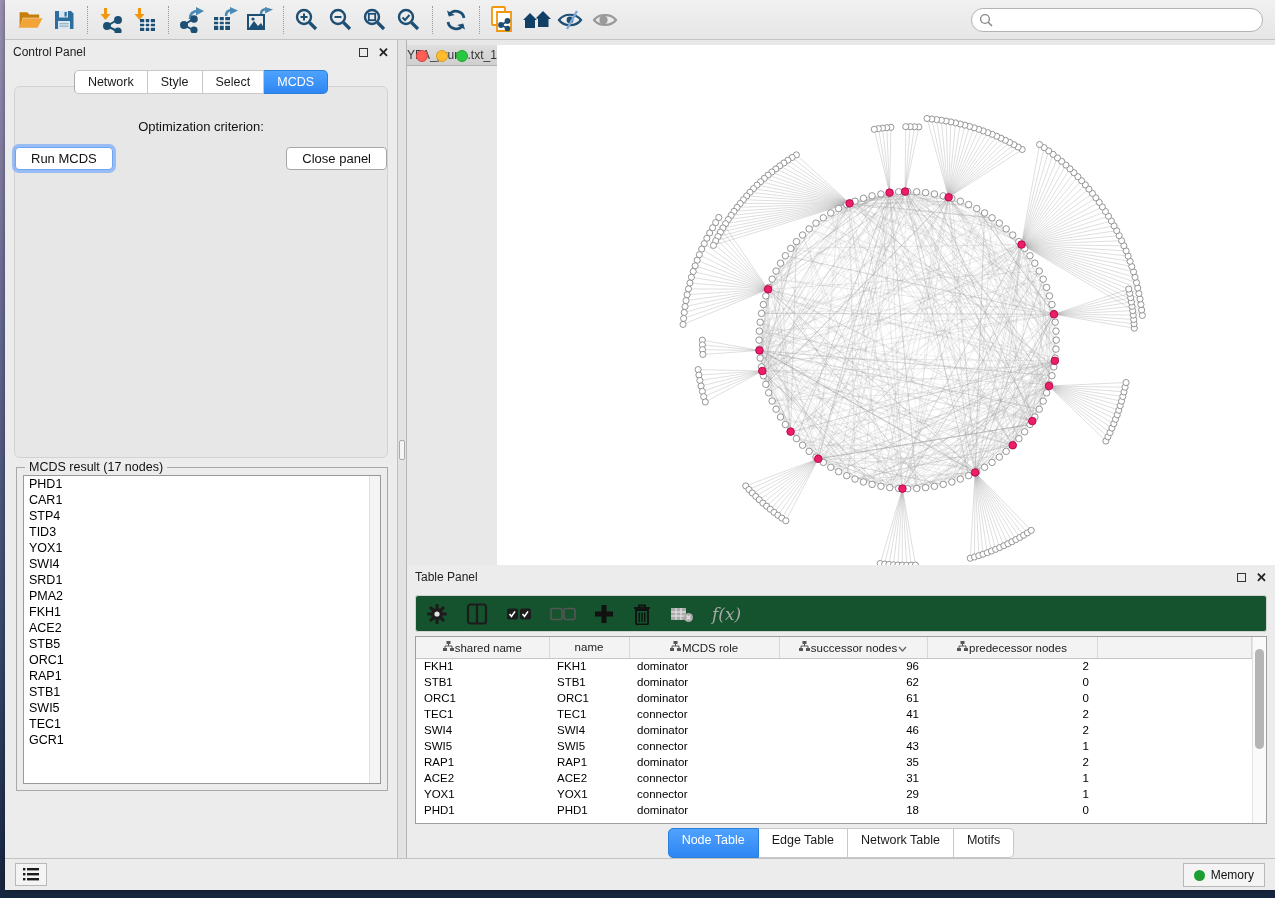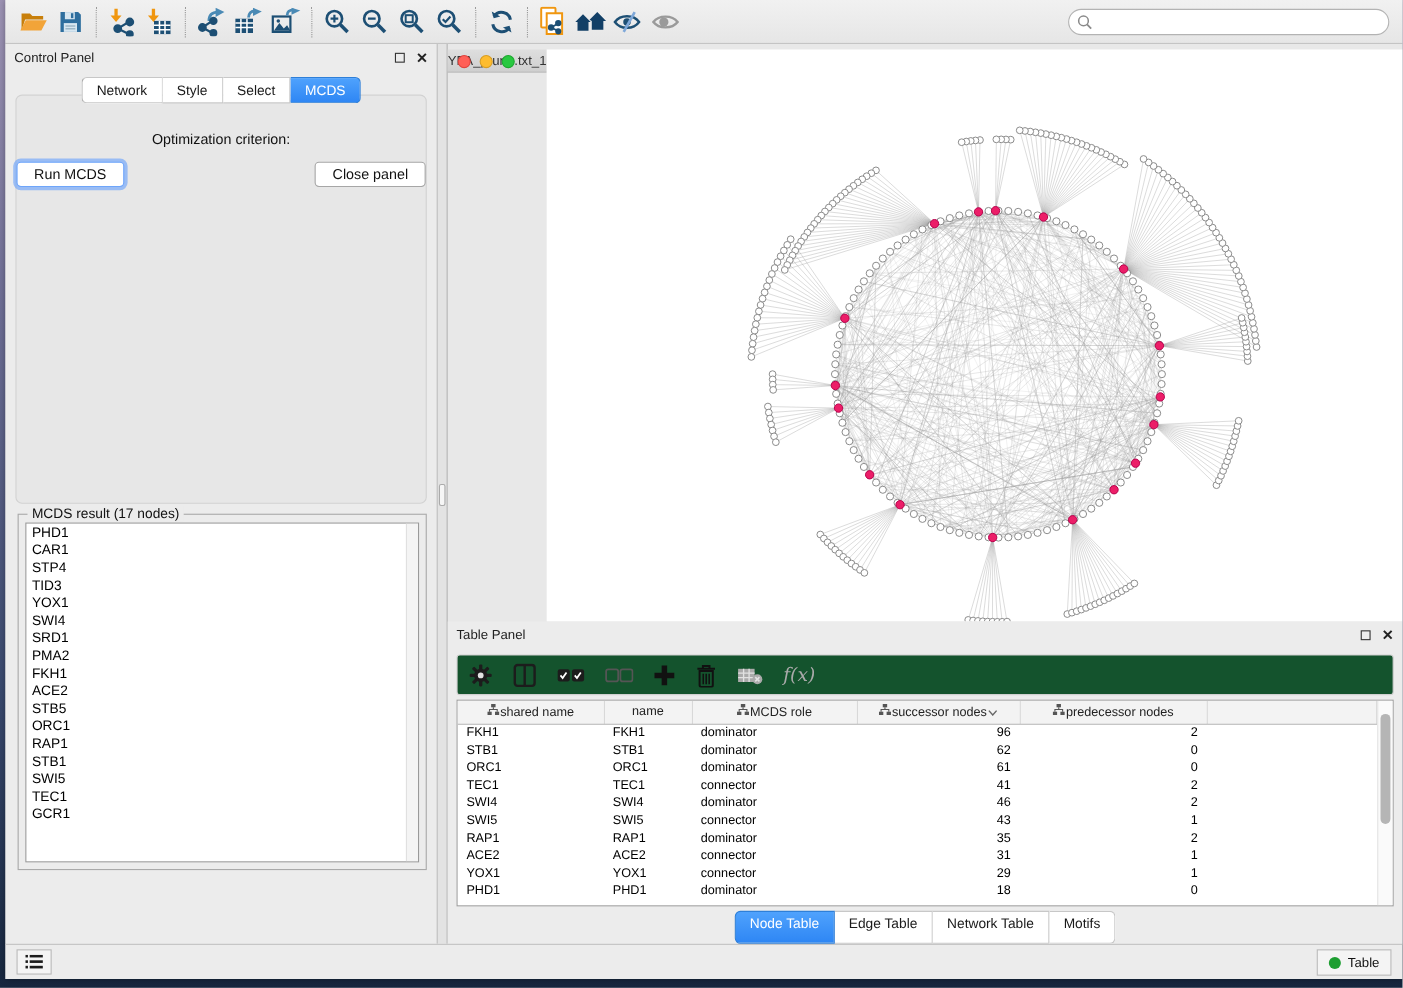--- a/index.html
+++ b/index.html
@@ -1597,16 +1597,16 @@
             <rect x="4" y="0" width="12" height="2.4"></rect>
             <rect x="0" y="5" width="2.4" height="2.4"></rect>
             <rect x="4" y="5" width="12" height="2.4"></rect>
             <rect x="0" y="10" width="2.4" height="2.4"></rect>
             <rect x="4" y="10" width="12" height="2.4"></rect>
           </g>
         </svg>
     </div>
     <div class="mem-btn">
       <span class="mem-dot"></span>
-      <span>Table</span>
+      <span>Memory</span>
     </div>
   </div>
 </div>
 
 </body></html>

